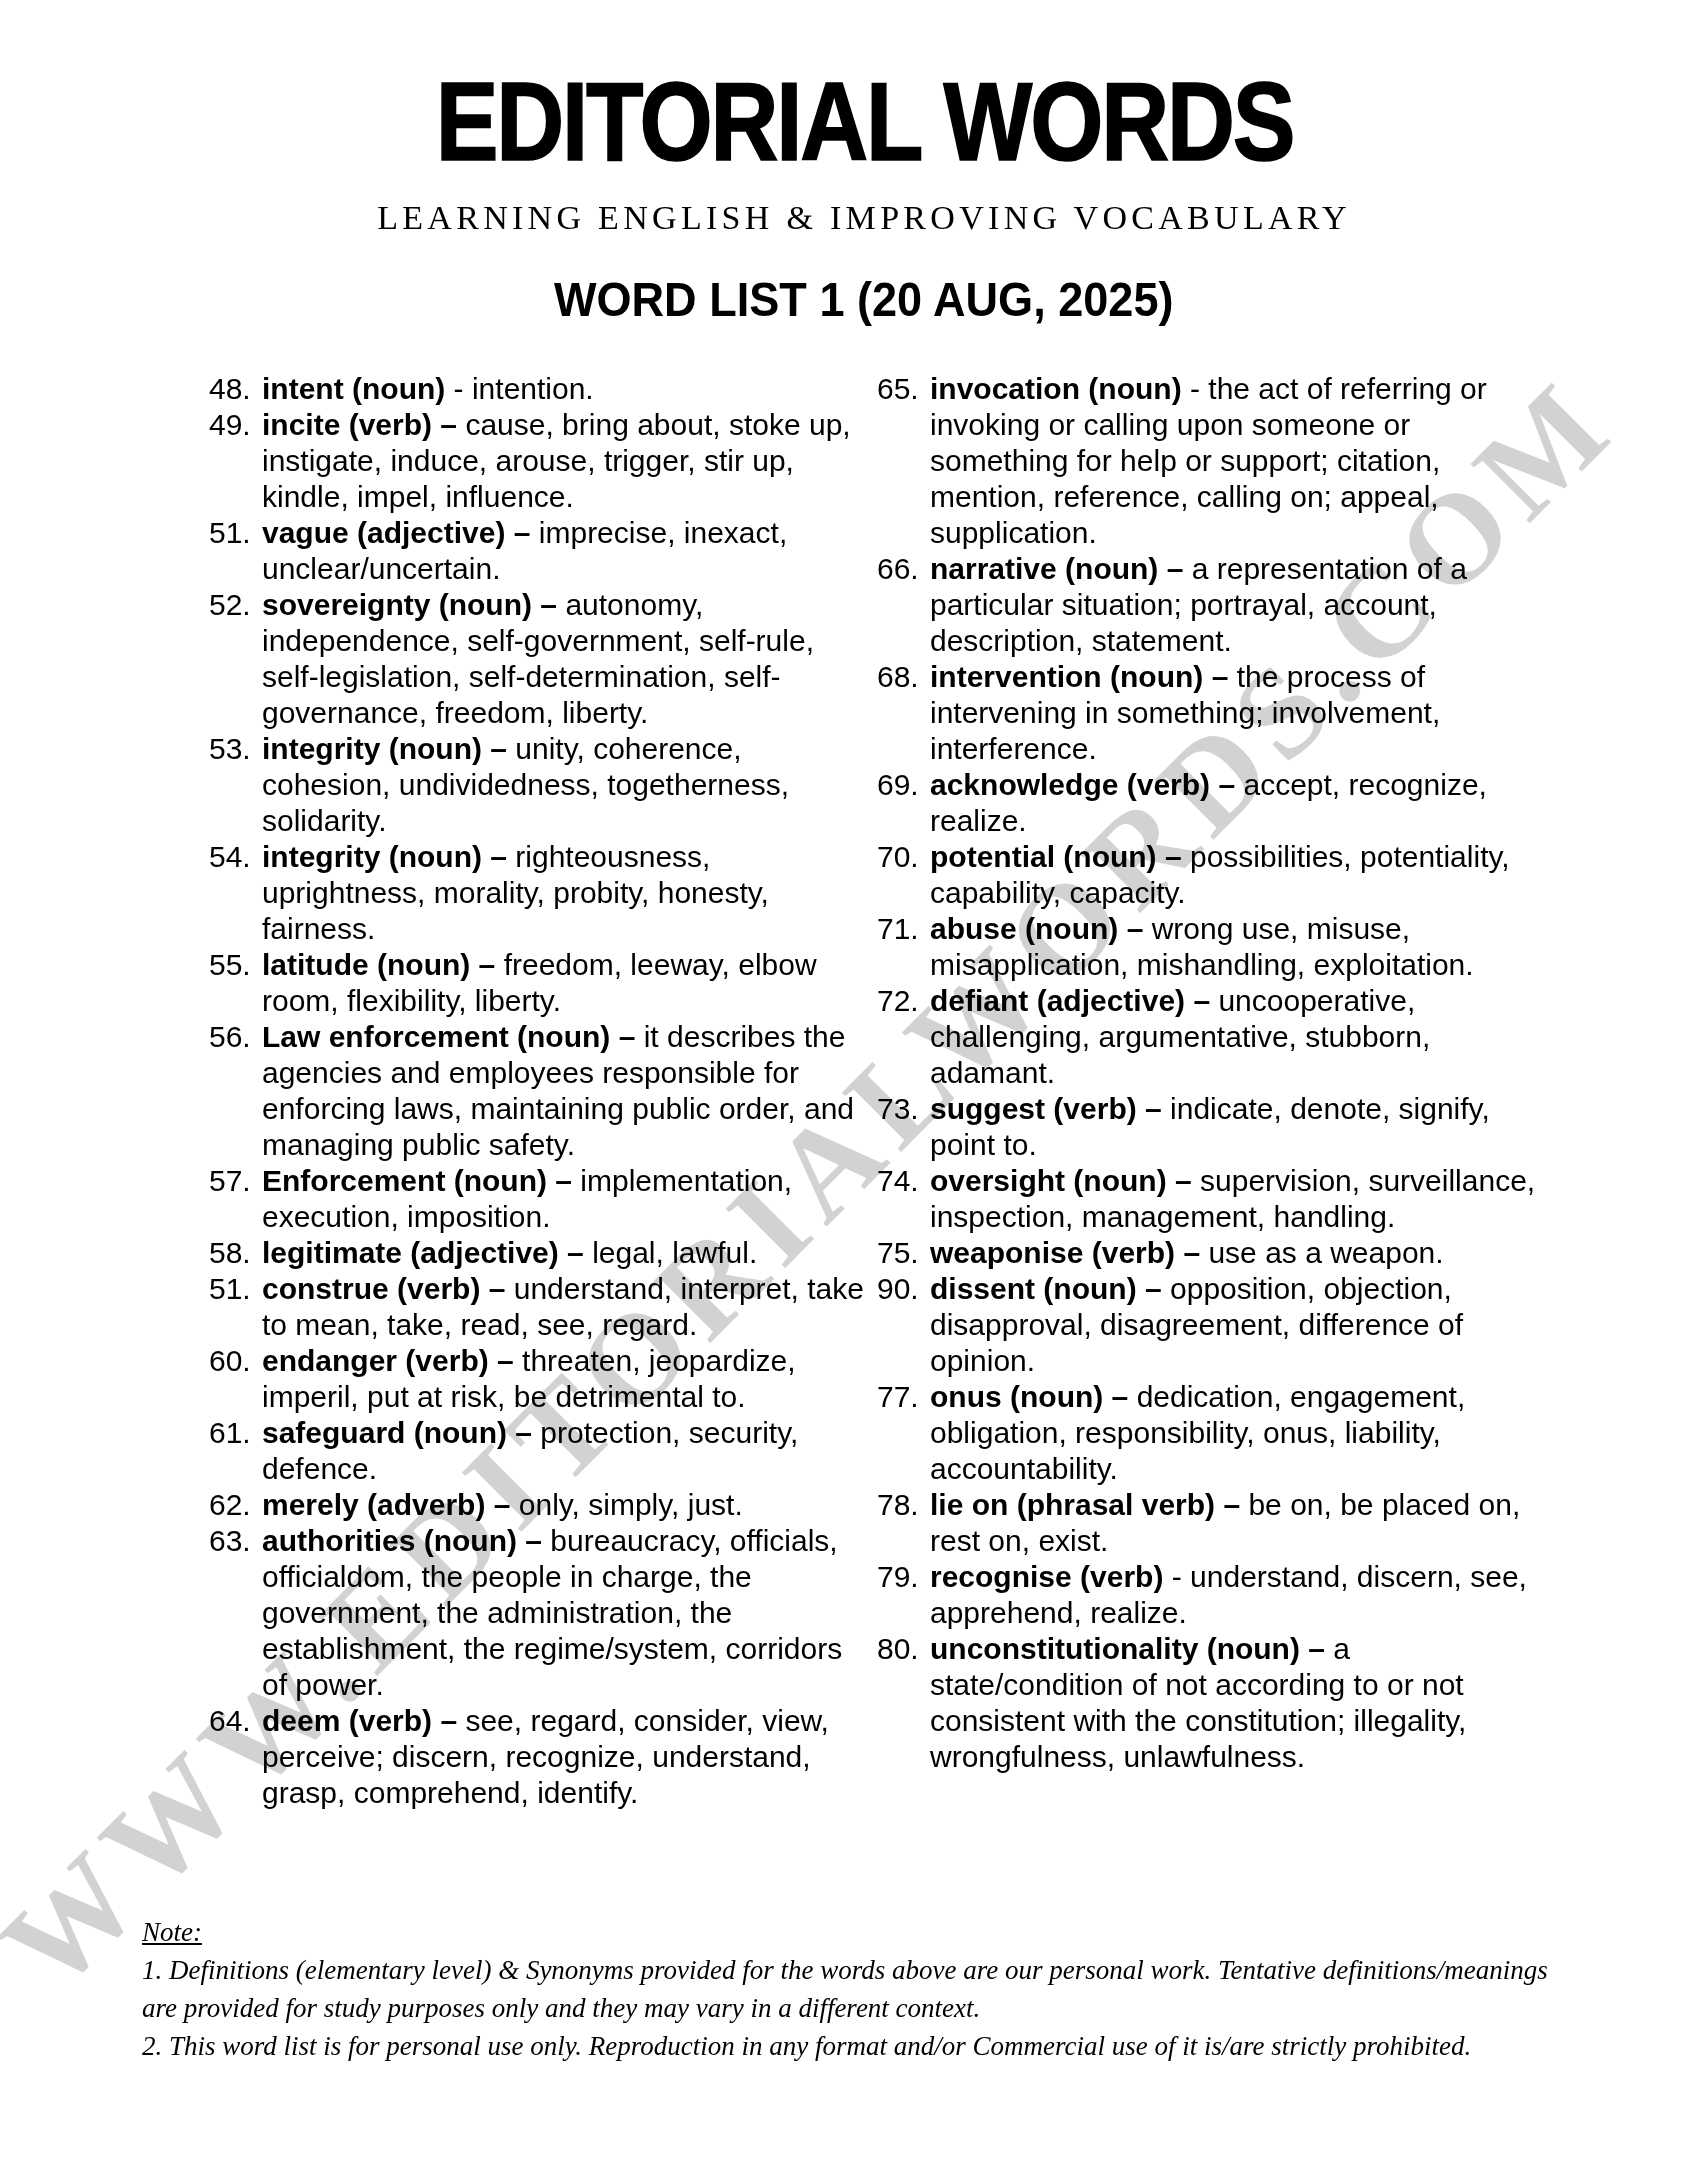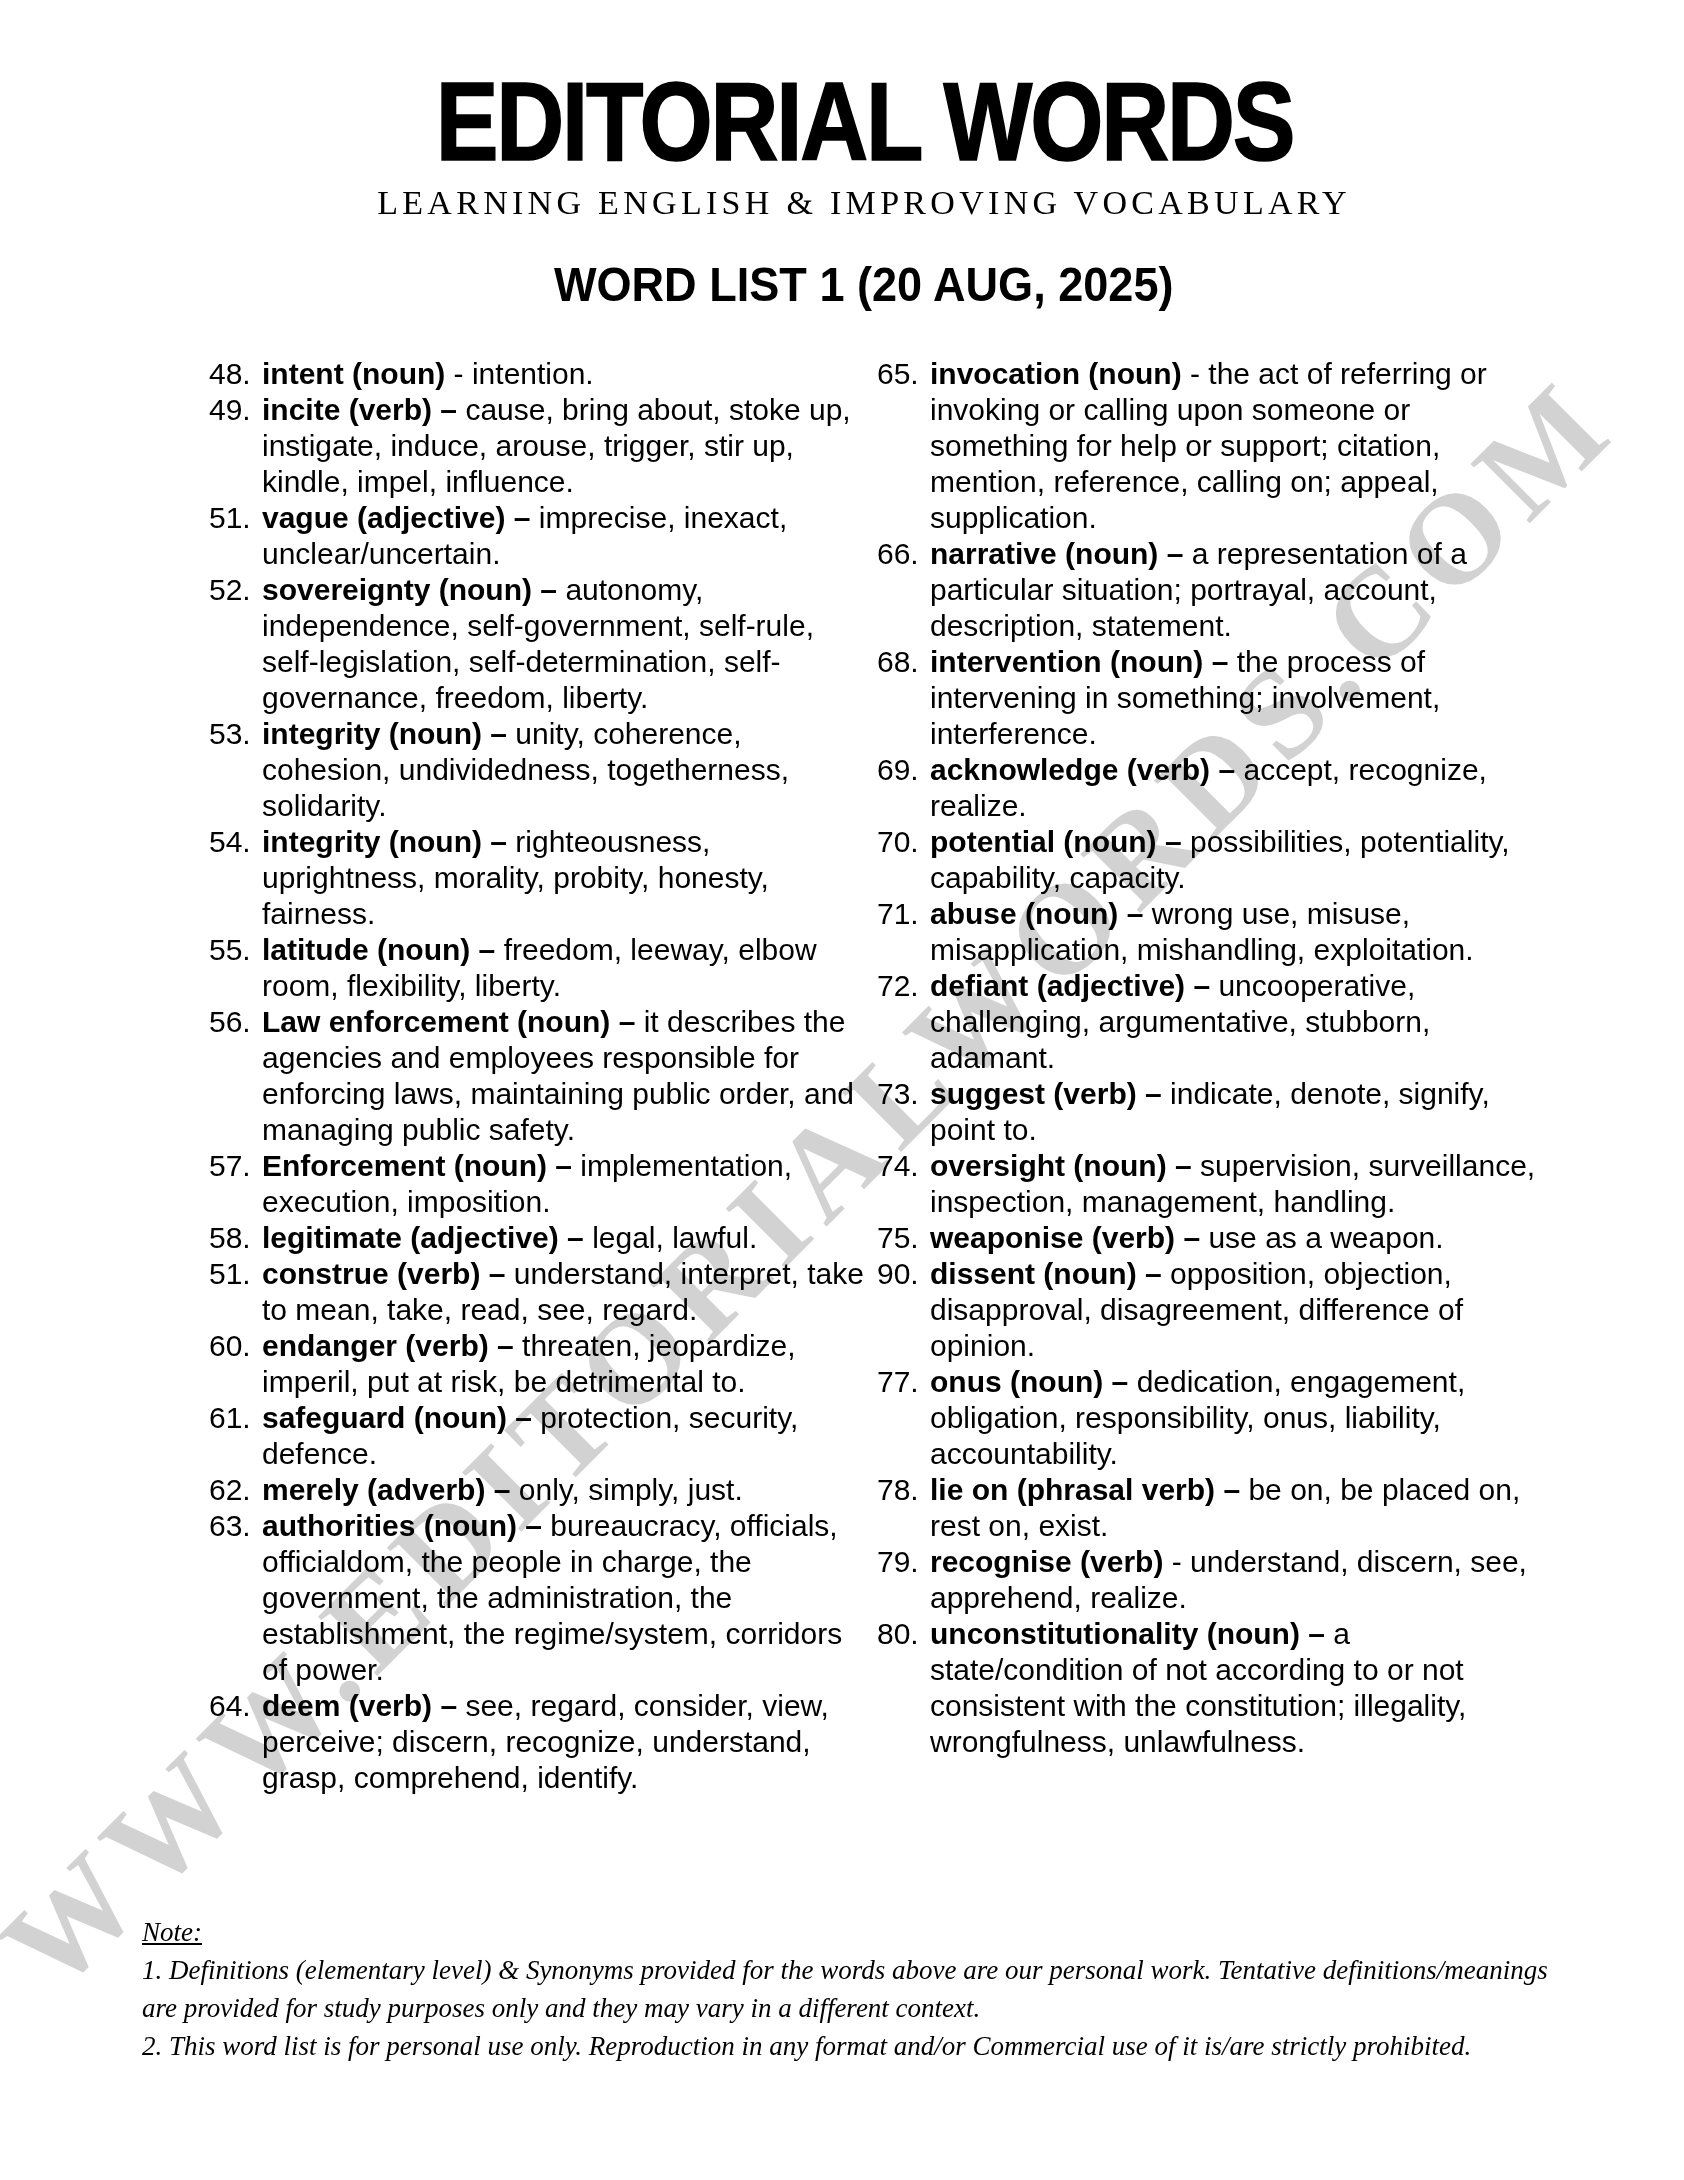--- a/index.html
+++ b/index.html
@@ -18,21 +18,21 @@
   }
   header { position:relative; z-index:1; text-align:center; padding-top:66px;padding-left:43px; }
   .logo-title {
     display:inline-block; font-weight:bold; font-size:112px; line-height:1;
     letter-spacing:-2.6px; transform:scaleX(0.84); transform-origin:center;
     -webkit-text-stroke:1.7px #000;
     white-space:nowrap;
   }
   .logo-subtitle {
     font-family:"Liberation Serif", serif; font-size:34px; letter-spacing:4.3px;
-    margin-top:6px; white-space:nowrap;
+    margin-top:21px; white-space:nowrap;
   }
   .page-title {
     display:inline-block; font-size:49px; font-weight:bold; margin:34px 0 0 0;
     transform:scaleX(0.92); transform-origin:center; white-space:nowrap;
   }
   .columns {
     position:relative; z-index:1;
     display:flex; margin:44px 0 0 209px; gap:12px;
     font-size:30px; line-height:36px;
   }

